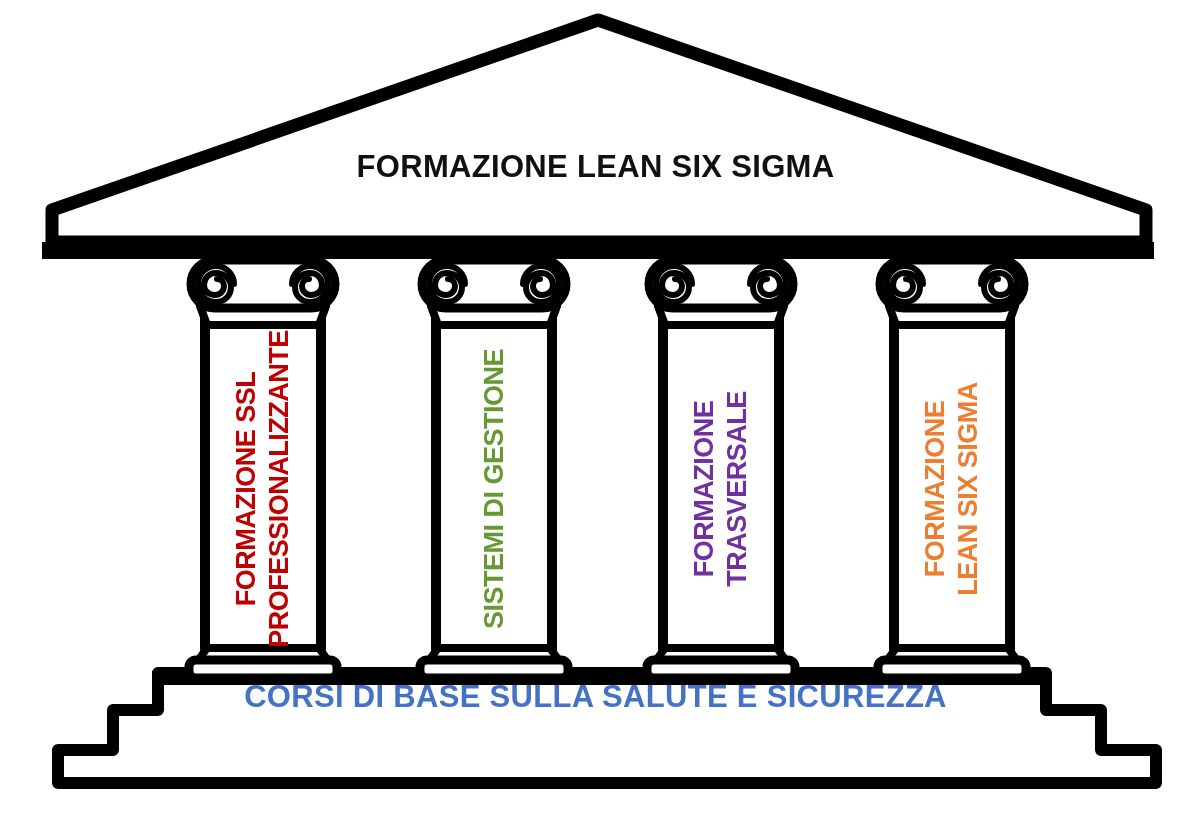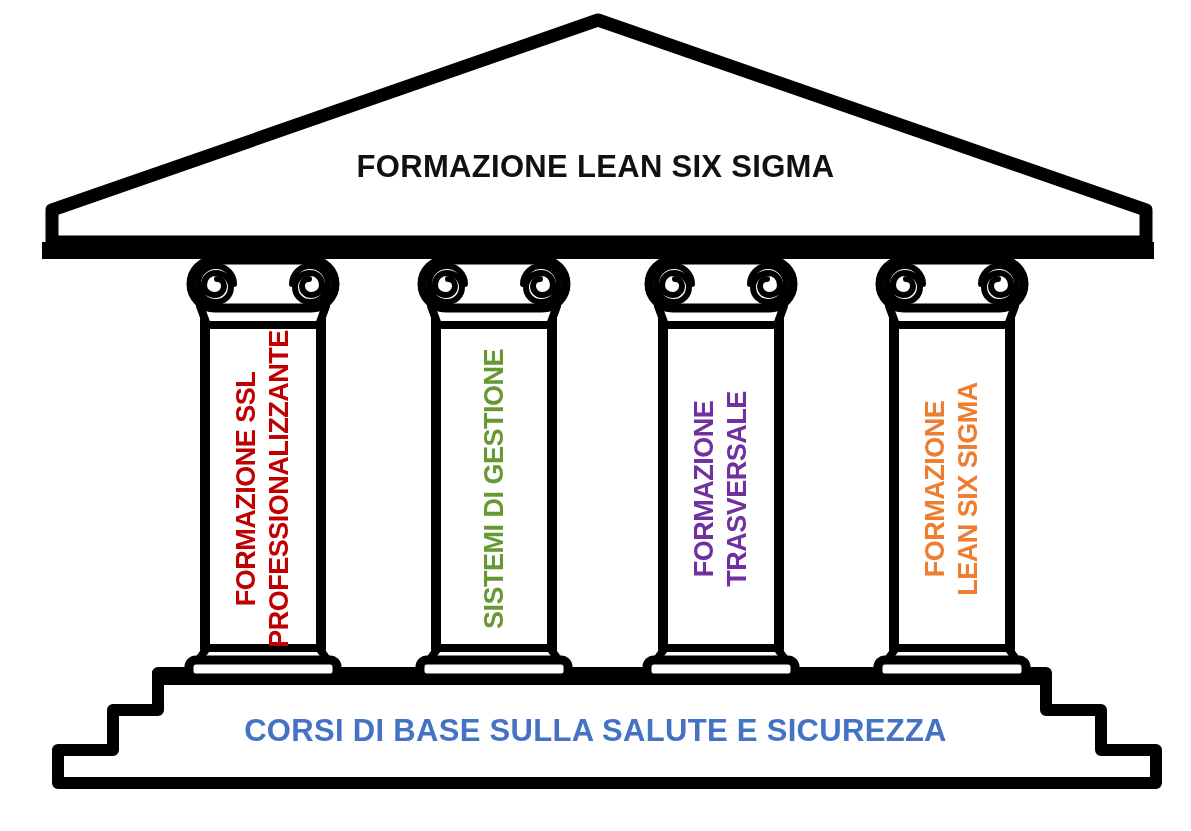--- a/index.html
+++ b/index.html
@@ -20,21 +20,21 @@
     display: flex;
     justify-content: center;
     gap: 9px;
     font-weight: bold;
     font-size: 31px;
     line-height: 34px;
     letter-spacing: 0.3px;
     white-space: pre;
   }
   .pediment-title { top: 150px; color: #111111; }
-  .base-title { top: 714px; }
+  .base-title { top: 680px; }
 
   .pillar-label-anchor {
     position: absolute;
     top: 489px;
     width: 0;
     height: 0;
   }
   .pillar-label {
     position: absolute;
     left: 0;

